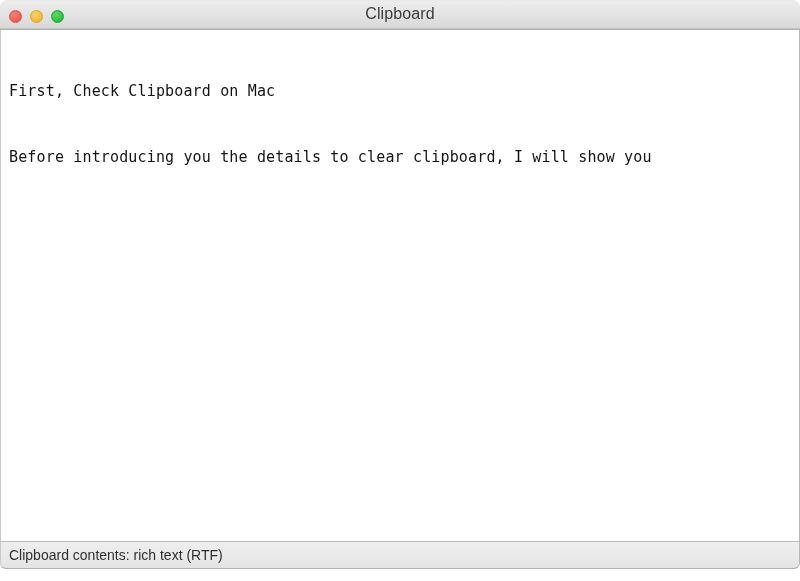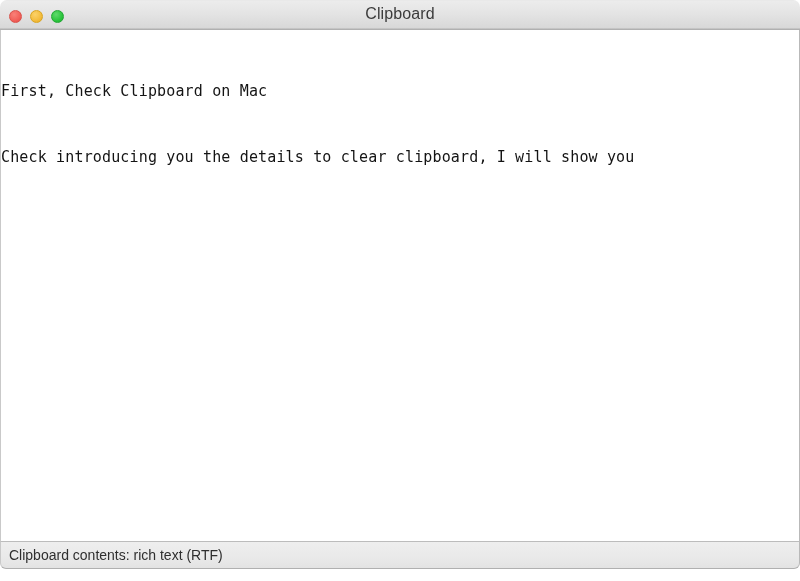--- a/index.html
+++ b/index.html
@@ -82,21 +82,21 @@
     height: 511px;
     background: #ffffff;
     border-left: 1px solid #c9c9c9;
     border-right: 1px solid #b9b9b9;
     box-sizing: border-box;
     overflow: hidden;
   }
 
   .clip-text {
     margin: 0;
-    padding: 6px 0 0 0;
+    padding: 6px 0 0 8px;
     font-family: "DejaVu Sans Mono", "Liberation Mono", monospace;
     font-size: 15px;
     line-height: 22px;
     color: #141414;
     white-space: pre;
     letter-spacing: 0.15px;
   }
   .clip-text .line {
     display: block;
     min-height: 22px;
@@ -136,21 +136,21 @@
       <div class="light minimize"></div>
       <div class="light zoom"></div>
     </div>
 
     <div class="window-title">Clipboard</div>
   </div>
 
   <div class="content-area">
     <div class="clip-text">
       <span class="line">First, Check Clipboard on Mac</span>
-      <span class="line">Check introducing you the details to clear clipboard, I will show you</span>
+      <span class="line">Before introducing you the details to clear clipboard, I will show you</span>
     </div>
   </div>
 
   <div class="statusbar">
     <div class="status-text">Clipboard contents: rich text (RTF)</div>
   </div>
 
 </div>
 
 </body></html>

